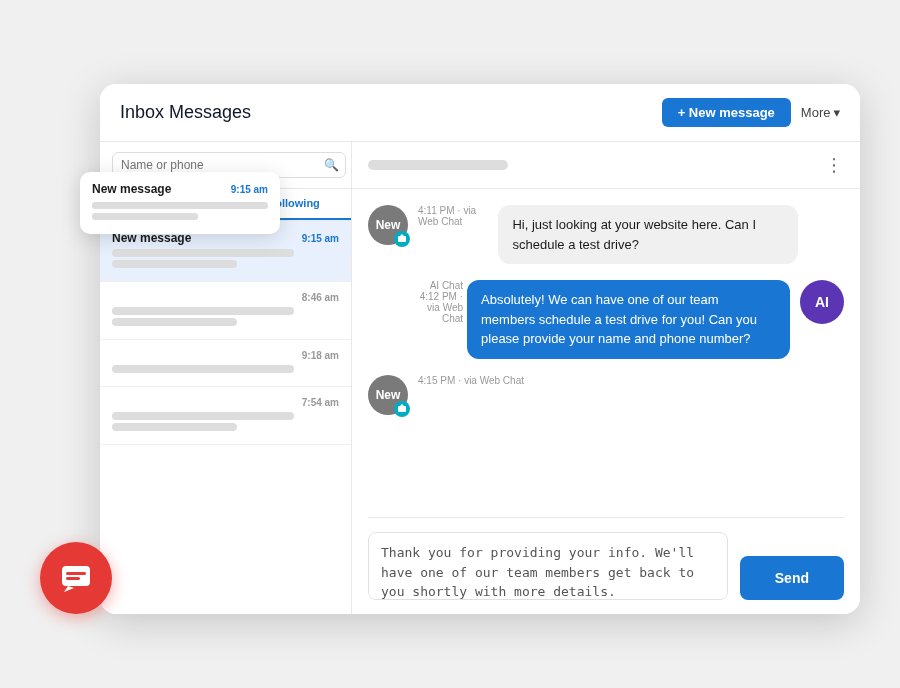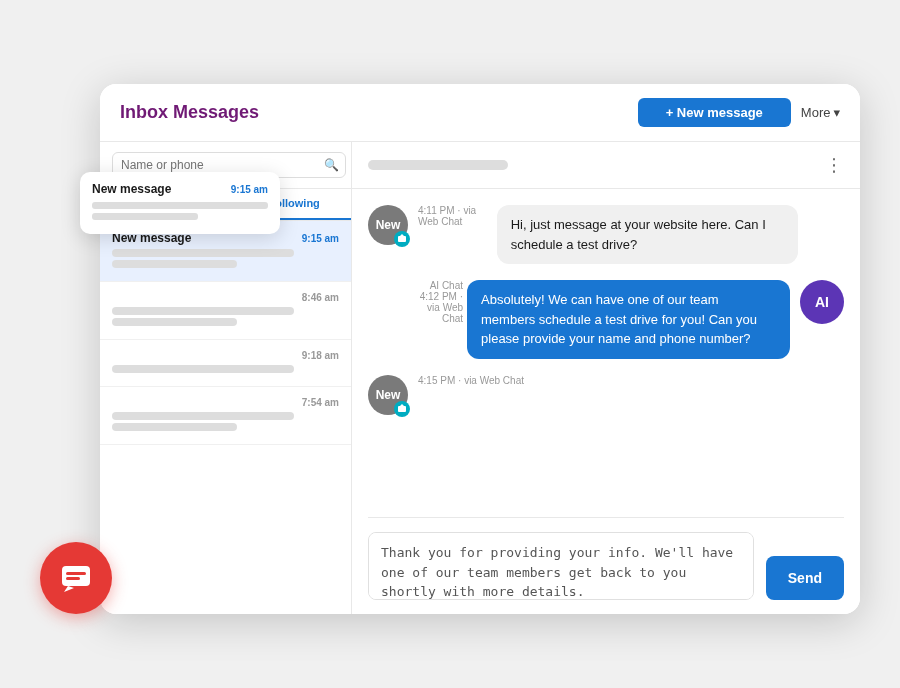--- a/index.html
+++ b/index.html
@@ -41,36 +41,36 @@
       display: flex;
       align-items: center;
       justify-content: space-between;
       padding: 14px 20px;
       border-bottom: 1px solid #e8e8e8;
       background: #fff;
     }
 
     .header-title {
       font-size: 18px;
-      font-weight: 700;
-      color: #701a75;
+      font-weight: 400;
+      color: #0f172a;
     }
 
     .header-actions {
       display: flex;
       align-items: center;
       gap: 10px;
     }
 
     .new-message-btn {
       background: #1976d2;
       color: #fff;
       border: none;
       border-radius: 6px;
-      padding: 7px 28px;
+      padding: 7px 16px;
       font-size: 13px;
       font-weight: 600;
       cursor: pointer;
       display: flex;
       align-items: center;
       gap: 5px;
     }
 
     .more-btn {
       background: none;
@@ -380,21 +380,21 @@
       outline: none;
       line-height: 1.5;
       height: 68px;
     }
 
     .send-btn {
       background: #1976d2;
       color: #fff;
       border: none;
       border-radius: 8px;
-      padding: 10px 22px;
+      padding: 10px 35px;
       font-size: 14px;
       font-weight: 600;
       cursor: pointer;
       height: 44px;
       align-self: flex-end;
     }
 
     
     .floating-icon {
       position: absolute;
@@ -497,21 +497,21 @@
               <span>New</span>
               <div class="avatar-badge">
                 <svg viewBox="0 0 10 10" fill="white">
                     <rect x="1" y="2" width="8" height="6" rx="1"></rect>
                     <polygon points="3,2 5,0 7,2"></polygon>
                   </svg>
               </div>
             </div>
             <div class="message-content">
               <span class="message-meta">4:11 PM · via Web Chat</span>
-              <div class="message-bubble">Hi, just message at your website here. Can I schedule a test drive?</div>
+              <div class="message-bubble">Hi, just looking at your website here. Can I schedule a test drive?</div>
             </div>
           </div>
 
           <div class="message-group right">
             <div class="avatar-circle avatar-ai">
               <span>AI</span>
             </div>
             <div class="message-content">
               <span class="message-meta" style="text-align:right;">AI Chat  4:12 PM · via Web Chat</span>
               <div class="message-bubble blue">Absolutely! We can have one of our team members schedule a test drive for you! Can you please provide your name and phone number?</div>

